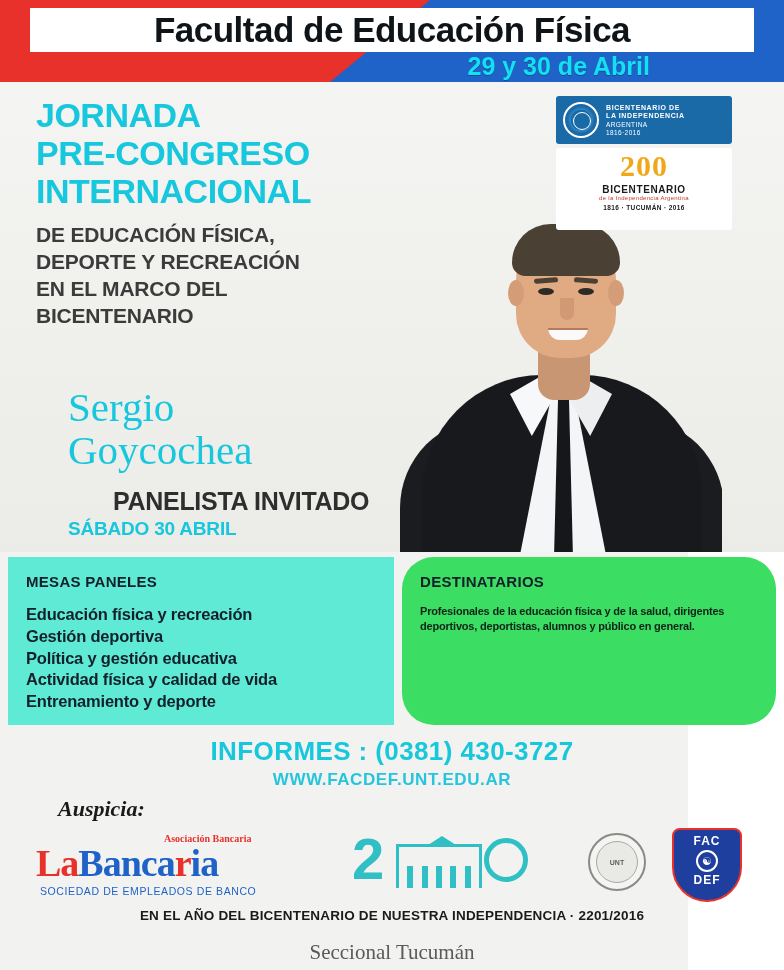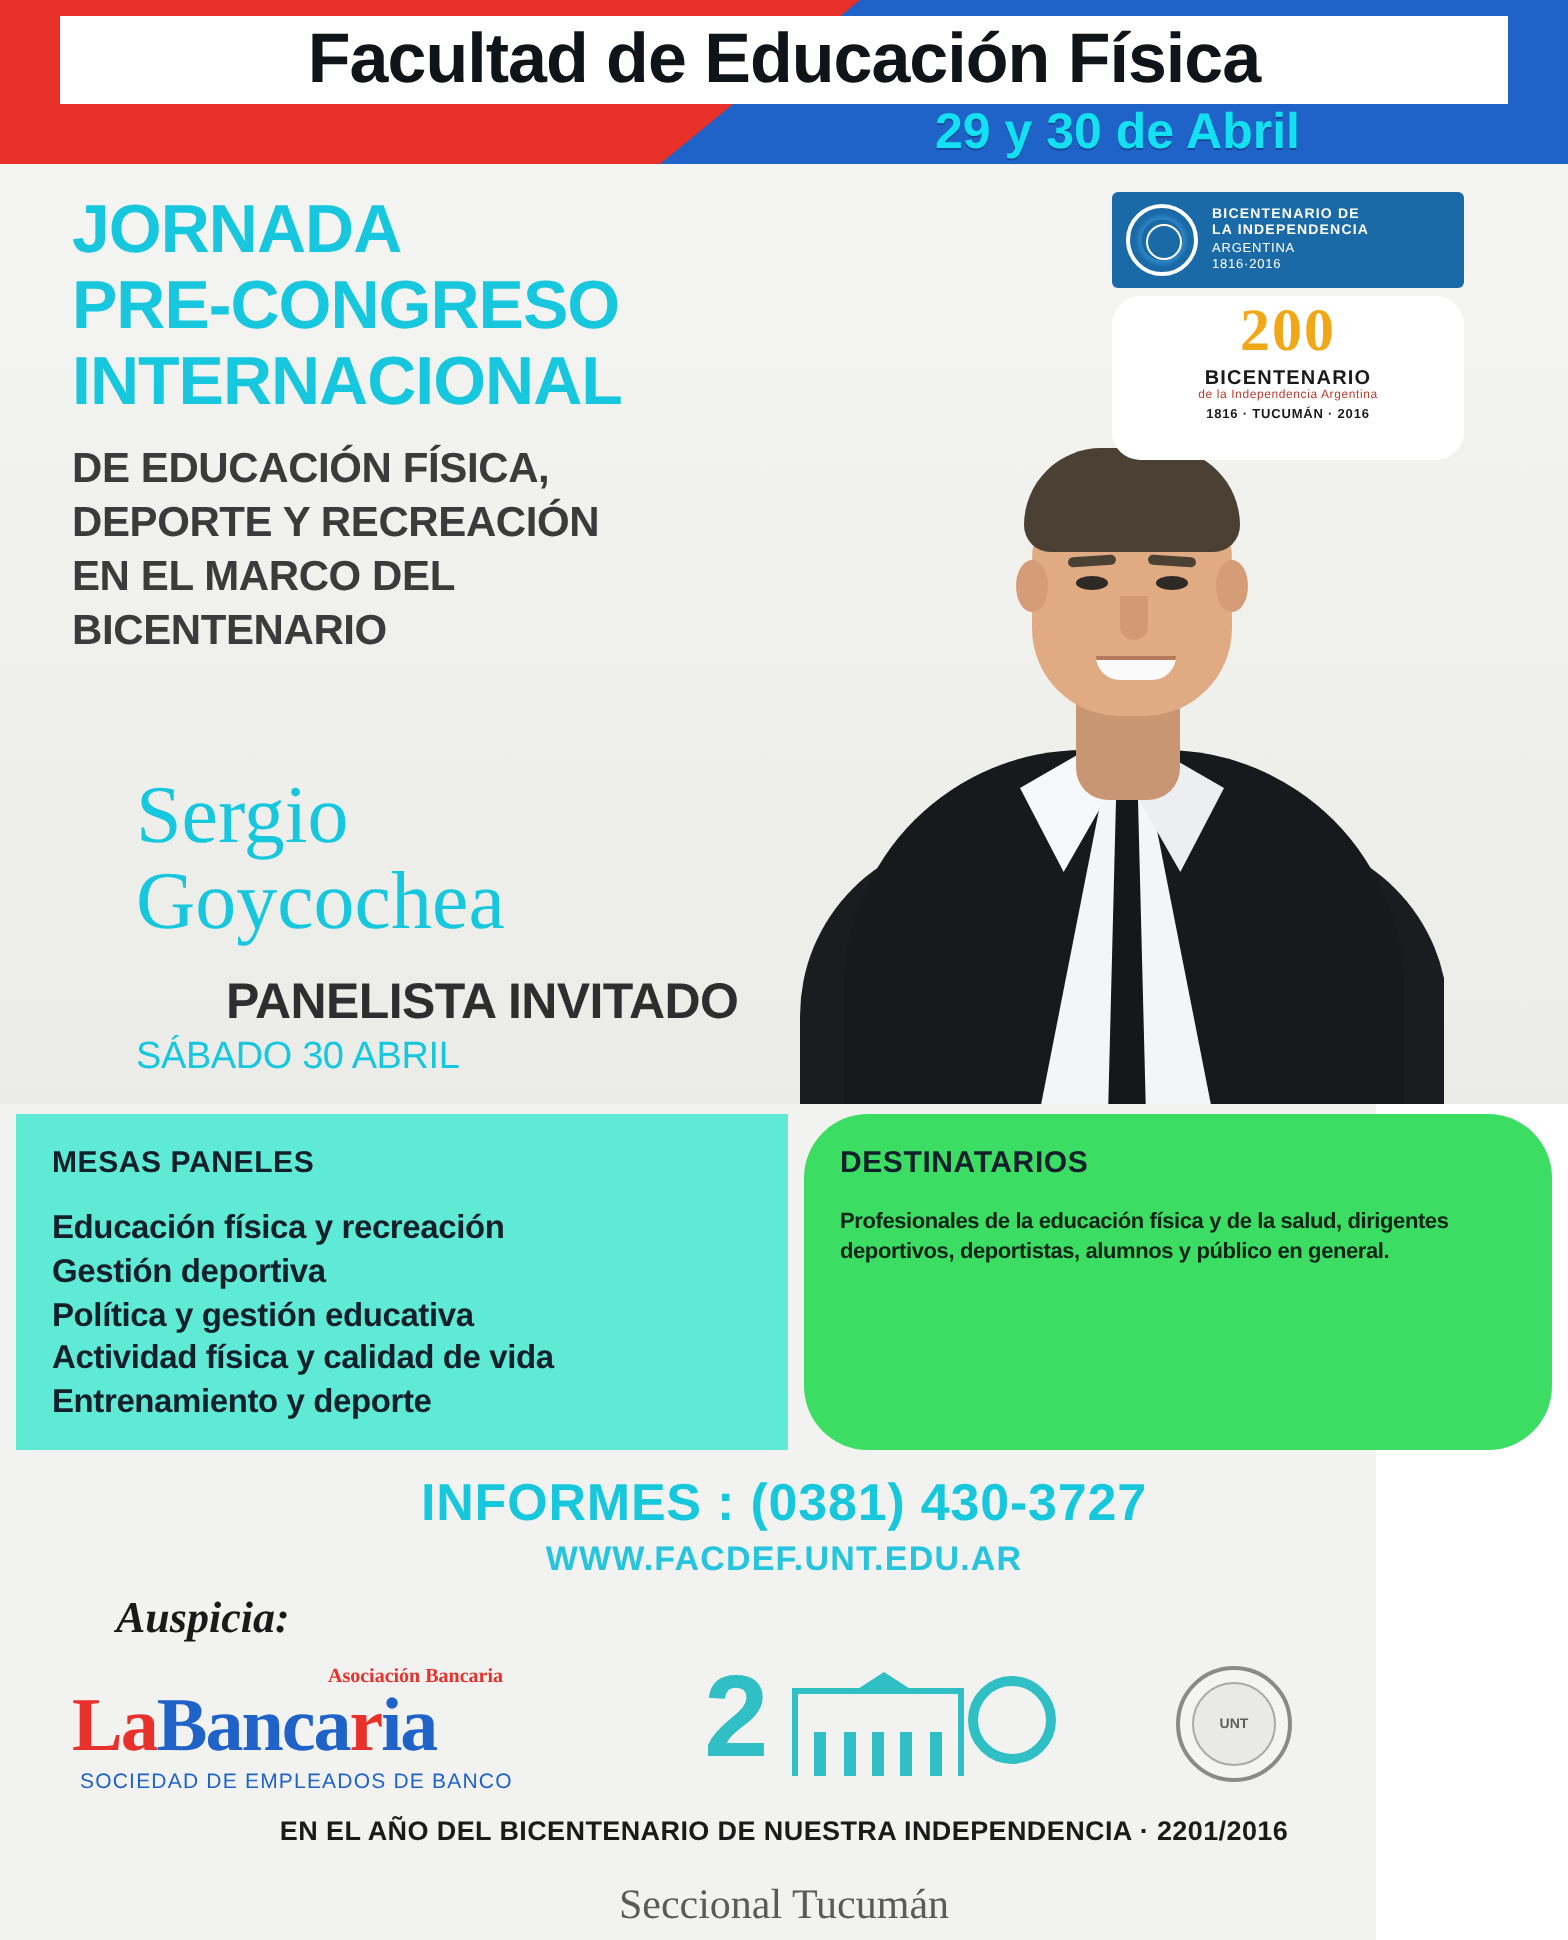--- a/index.html
+++ b/index.html
@@ -67,21 +67,21 @@
     position: absolute; left: 68px; top: 386px; width: 380px;
     font-size: 41px; color: #16c7dd; line-height: 1.06;
     font-family: "Liberation Serif", serif; font-weight: normal;
   }
   .speaker-role {
     position: absolute; left: 68px; top: 487px;
     font-size: 25px; font-weight: bold; color: #2e2e2e; letter-spacing: -0.3px; margin-left: 45px;
   }
   .speaker-day {
     position: absolute; left: 68px; top: 518px;
-    font-size: 19px; font-weight: normal; color: #16c7dd; letter-spacing: -0.2px;
+    font-size: 19px; font-weight: bold; color: #16c7dd; letter-spacing: -0.2px;
   }
 
   
   .photo {
     position: absolute; left: 392px; top: 180px; width: 330px; height: 372px;
     overflow: hidden;
   }
   .ph-suit {
     position: absolute; left: 30px; top: 195px; width: 280px; height: 180px;
     background: #17191c;
@@ -174,21 +174,21 @@
     content: ""; position: absolute; left: 50%; top: 50%;
     width: 16px; height: 16px; margin: -8px 0 0 -8px;
     border-radius: 50%; border: 1.5px solid #ffffff;
   }
   .bic-logo-text { color: #ffffff; line-height: 1.22; }
   .bic-logo-text .t1 { font-size: 7px; letter-spacing: .6px; font-weight: bold; }
   .bic-logo-text .t2 { font-size: 6.5px; letter-spacing: .4px; }
 
   .bic-logo2 {
     position: absolute; left: 556px; top: 148px; width: 176px; height: 82px;
-    background: #ffffff; border-radius: 14px; text-align: center;
+    background: #ffffff; border-radius: 3px; text-align: center;
     padding-top: 3px;
   }
   .bic-200 {
     font-family: "Liberation Serif", serif;
     font-size: 30px; color: #f0a818; font-weight: bold; letter-spacing: 1px;
     line-height: 1;
   }
   .bic-l2 { font-size: 10px; font-weight: bold; color: #1a1a1a; letter-spacing: .6px; margin-top: 3px;}
   .bic-l3 { font-size: 6px; color: #c0392b; letter-spacing: .3px; }
   .bic-l4 { font-size: 6.5px; color: #1a1a1a; letter-spacing: .4px; margin-top: 3px; font-weight: bold;}
@@ -429,17 +429,22 @@
       <div class="col"></div>
       <div class="col"></div>
     </div>
     <div class="zero-b"></div>
   </div>
 
   <div class="unt-seal">
     <div class="unt-seal-inner">UNT</div>
   </div>
 
+  <div class="facdef">
+    <div class="fac">FAC</div>
+    <div class="torch">☯</div>
+    <div class="def">DEF</div>
+  </div>
 
   <div class="bottom-line">EN EL AÑO DEL BICENTENARIO DE NUESTRA INDEPENDENCIA · 2201/2016</div>
   <div class="seccional">Seccional Tucumán</div>
 
 </div>
 
 </body></html>

